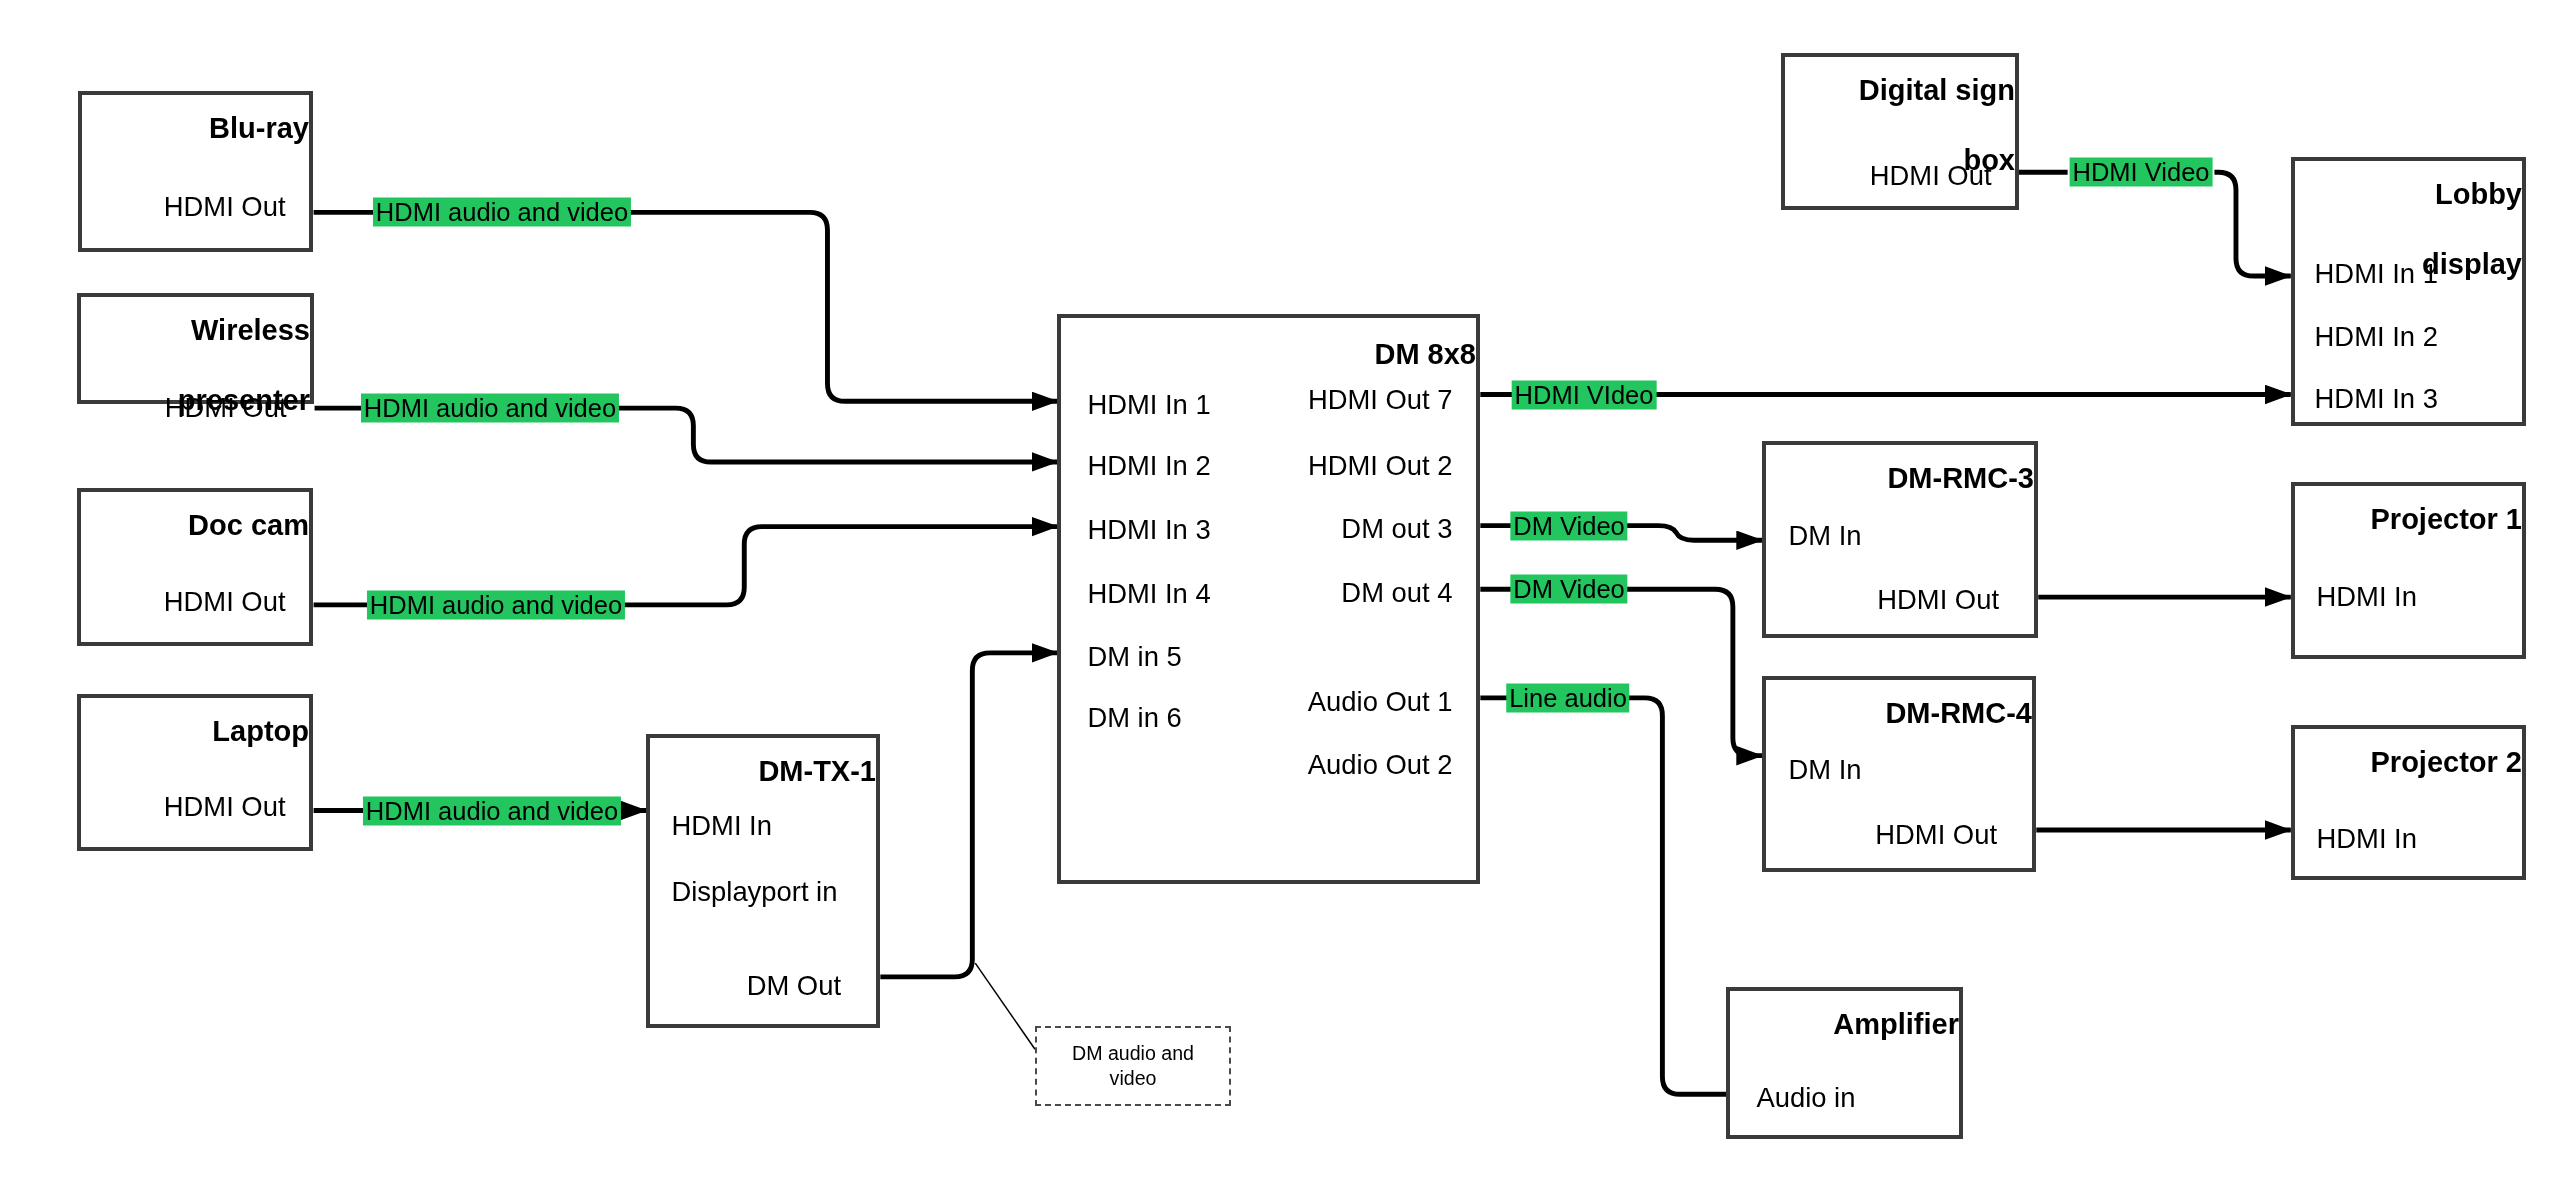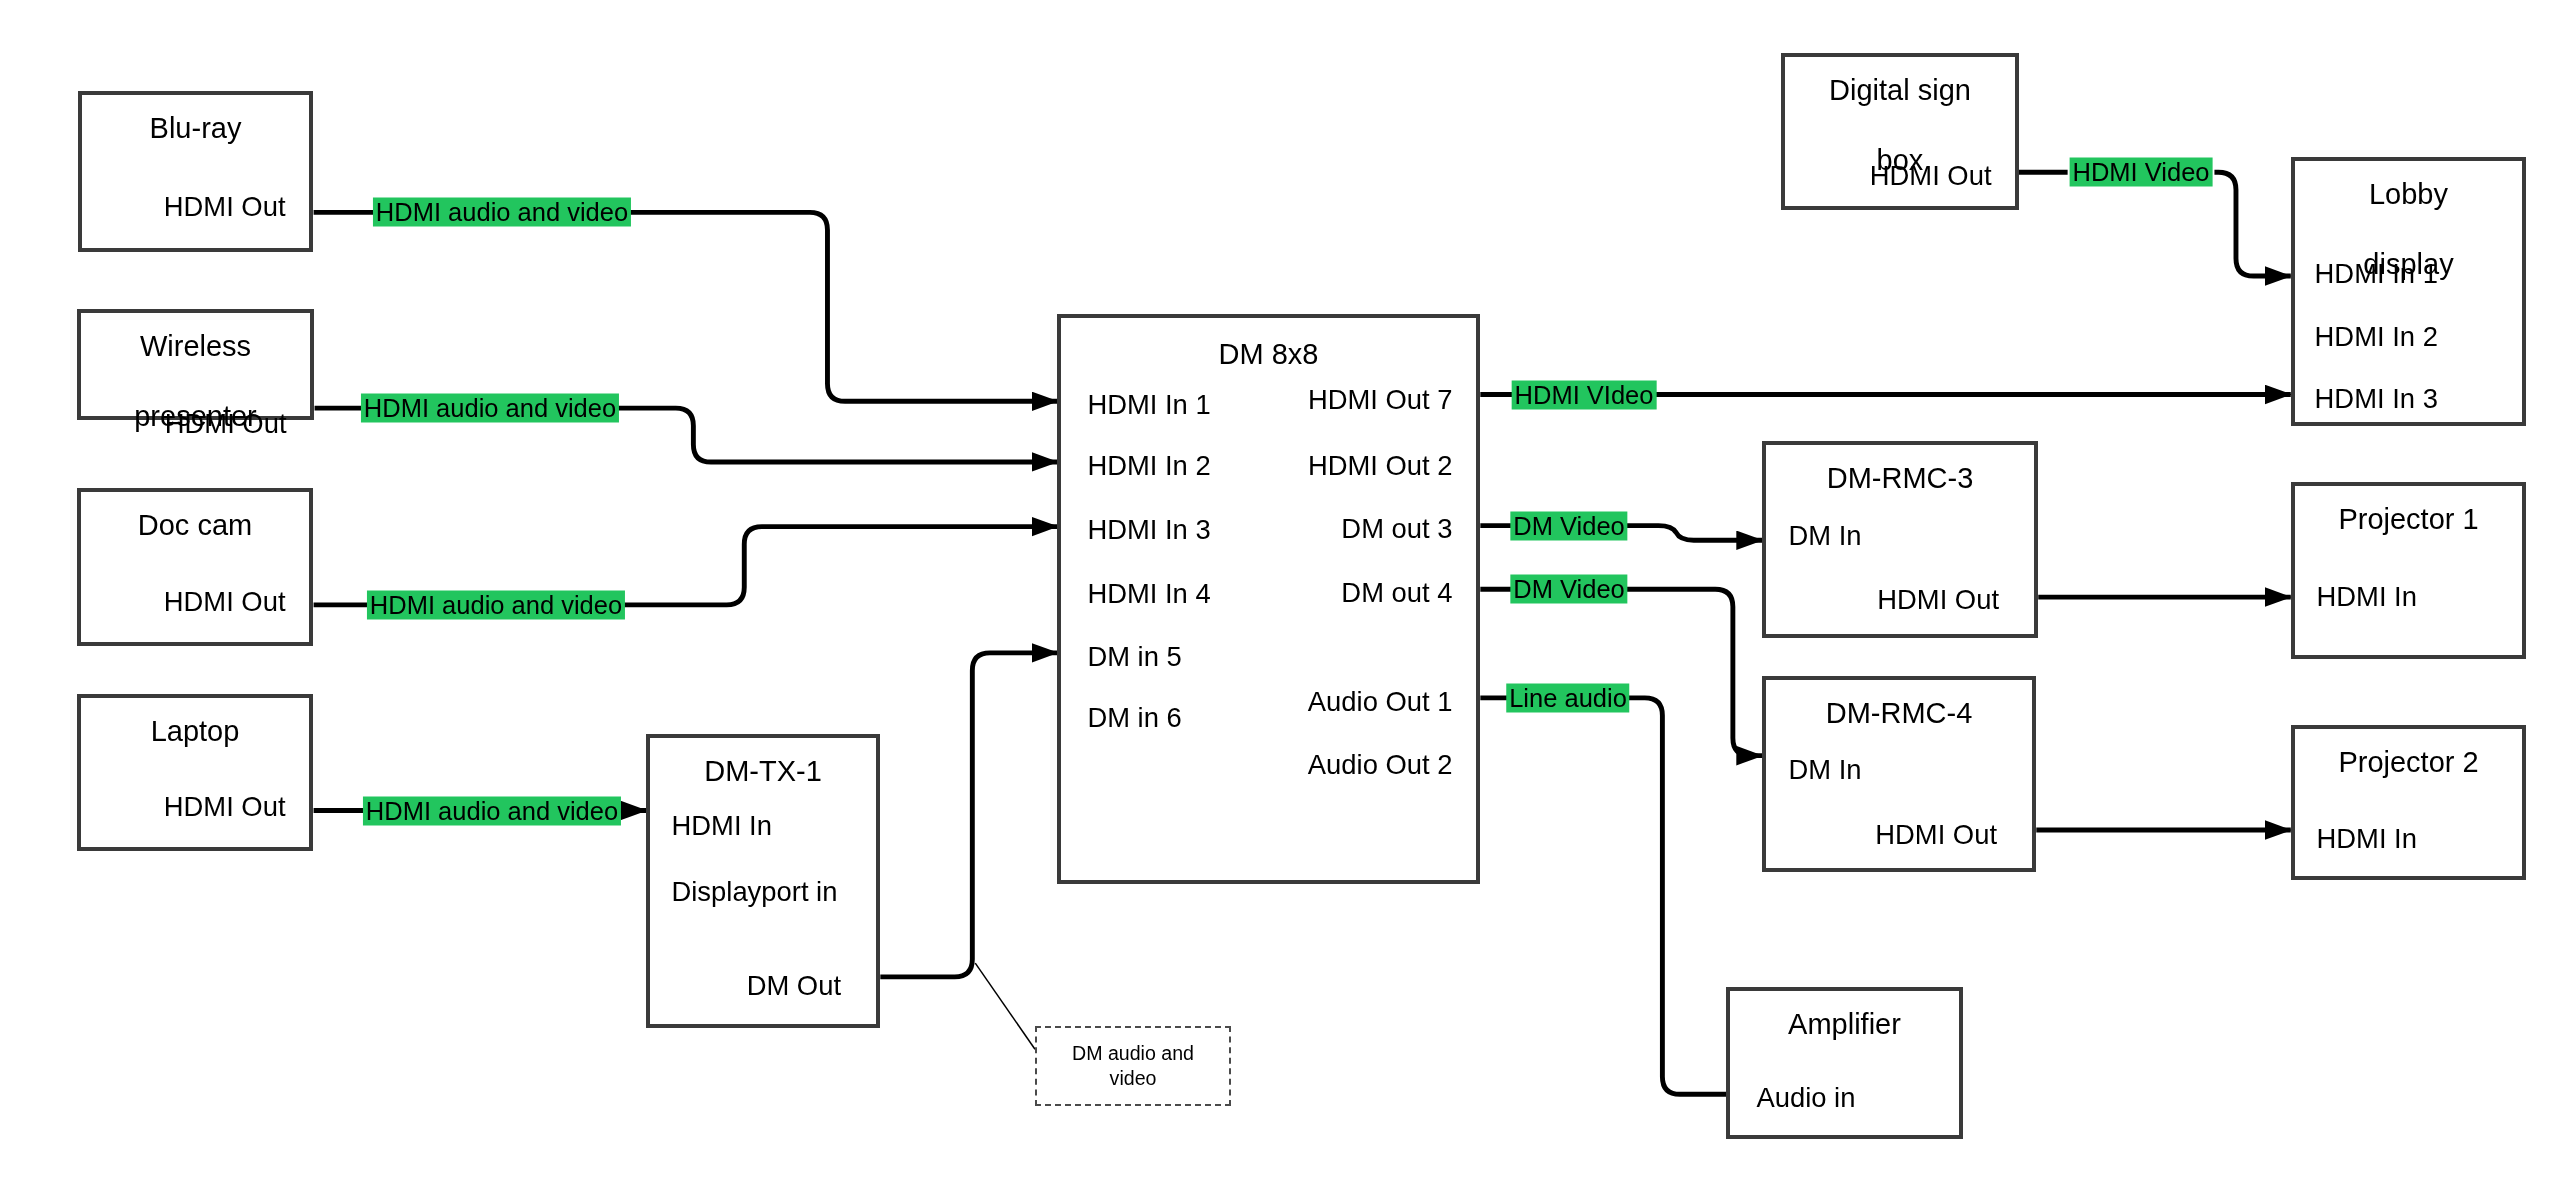--- a/index.html
+++ b/index.html
@@ -15,22 +15,22 @@
   .wire{stroke:#000;stroke-width:5;fill:none;}
   .wire-thin{stroke:#000;stroke-width:1.5;fill:none;}
   .node{
     position:absolute;
     background:#fff;
     border:4.9px solid #3a3a3a;
     box-sizing:border-box;
   }
   .title{
     position:absolute;left:0;right:0;top:15.7px;
-    text-align:center;
-    font-size:29px;font-weight:normal;
+    text-align:right;
+    font-size:29px;font-weight:bold;
     line-height:35px;
     white-space:pre-line;
   }
   .port{
     position:absolute;
     font-size:27.4px;line-height:27.4px;
     transform:translateY(-50%);
     white-space:nowrap;
   }
   .port.left{left:23.5px;}
@@ -101,21 +101,21 @@
     <path class="wire" d="M2082,610 H2340" marker-end="url(#arr)"></path>
 
     <path class="wire" d="M2080,848 H2340" marker-end="url(#arr)"></path>
   </svg>
 
   <div class="node" style="left:78px;top:91px;width:235px;height:161px">
     <div class="title">Blu-ray</div>
     <span class="port right" style="top:112px">HDMI Out</span>
   </div>
 
-  <div class="node" style="left:77px;top:309px;width:237px;height:111px">
+  <div class="node" style="left:77px;top:293px;width:237px;height:111px">
     <div class="title"><span>Wireless</span><br>
       <span>presenter</span></div>
     <span class="port right" style="top:111px">HDMI Out</span>
   </div>
 
   <div class="node" style="left:77px;top:488px;width:236px;height:158px">
     <div class="title">Doc cam</div>
     <span class="port right" style="top:110px">HDMI Out</span>
   </div>
 

